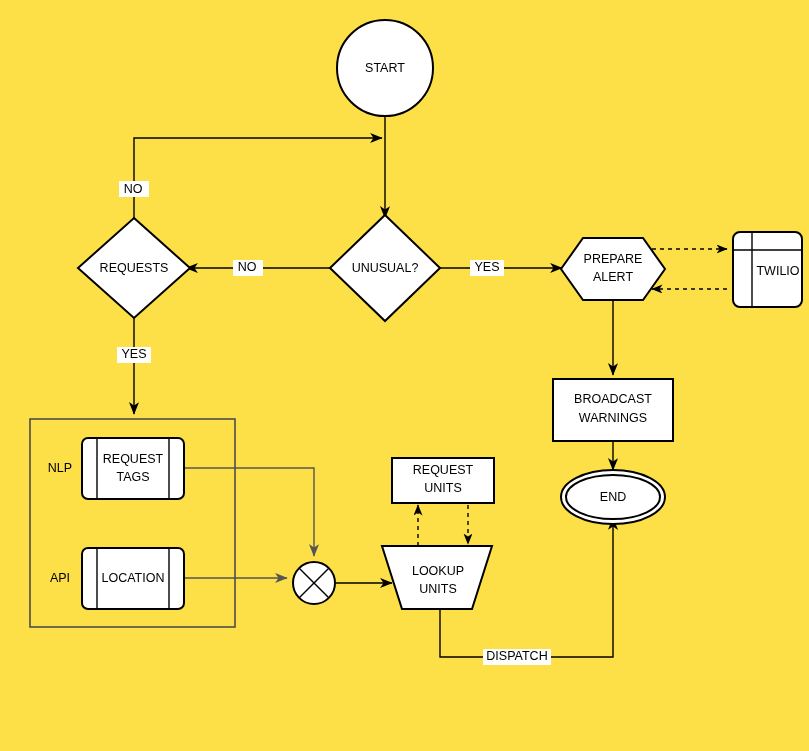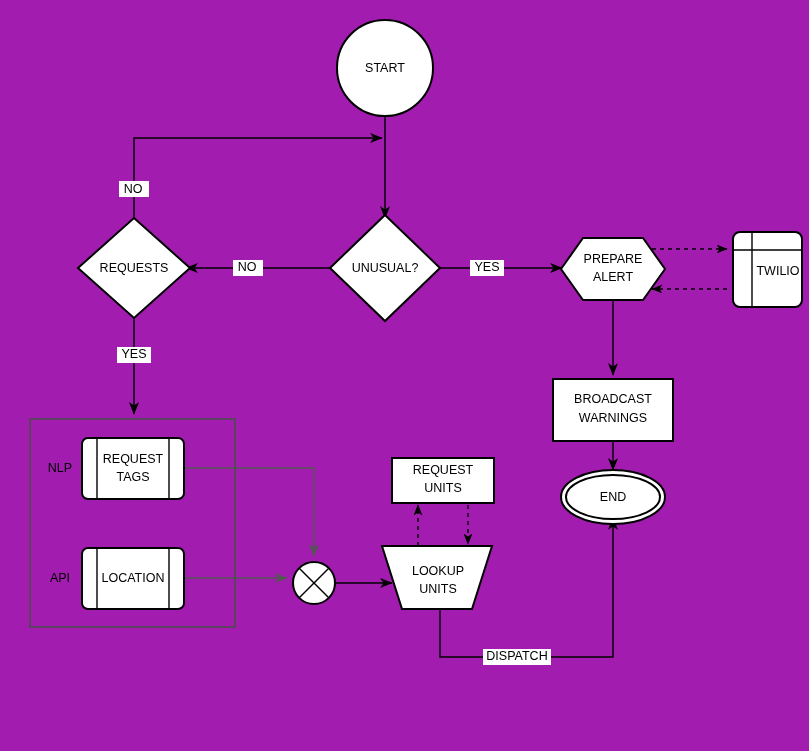--- a/index.html
+++ b/index.html
@@ -8,21 +8,21 @@
     padding: 0;
     background: #ffffff;
   }
   body {
     font-family: "Liberation Sans", sans-serif;
   }
   #canvas-wrap {
     position: relative;
     width: 809px;
     height: 751px;
-    background: #a21caf;
+    background: #fde047;
     overflow: hidden;
   }
   svg#flowchart {
     display: block;
     width: 809px;
     height: 751px;
   }
   .shape-stroke {
     fill: #ffffff;
     stroke: #000000;

